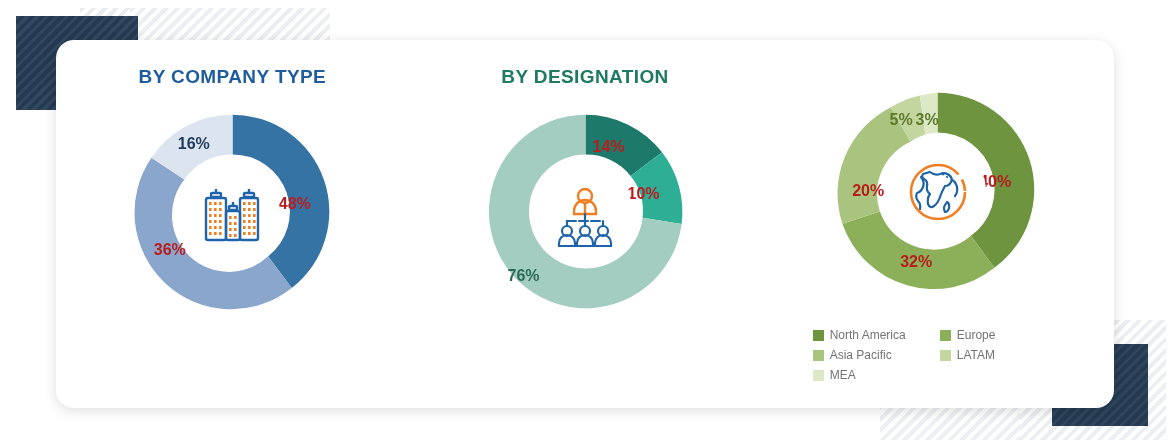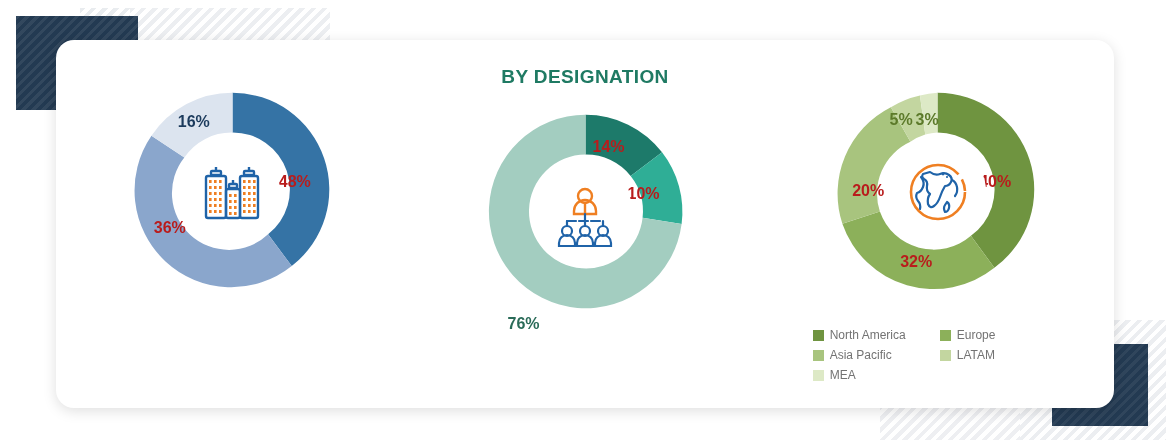--- a/index.html
+++ b/index.html
@@ -100,20 +100,21 @@
 <div class="deco hatch-tl"></div>
 <div class="deco hatch-tl2"></div>
 <div class="deco corner-tl"></div>
 <div class="deco hatch-br"></div>
 <div class="deco hatch-br2"></div>
 <div class="deco corner-br"></div>
 
 <div class="card">
 
   <div class="panel">
+    <div class="panel-title t-blue">BY COMPANY TYPE</div>
 
     <div class="donut-wrap">
       <svg width="215" height="215" viewBox="0 0 200 200">
 
         <path d="M100 10 A90 90 0 0 1 155.1 171.2 L133.1 141.7 A53 53 0 0 0 100 47 Z" fill="#3573a5"></path>
 
         <path d="M155.1 171.2 A90 90 0 0 1 24.6 50.1 L55.2 70.2 A53 53 0 0 0 133.1 141.7 Z" fill="#8aa6cc"></path>
 
         <path d="M24.6 50.1 A90 90 0 0 1 100 10 L100 47 A53 53 0 0 0 55.2 70.2 Z" fill="#dce4ef"></path>
       </svg>
@@ -197,21 +198,21 @@
 
         <path d="M100 10 A90 90 0 0 1 171.2 44.9 L142 66.9 A53 53 0 0 0 100 47 Z" fill="#1d7a6a"></path>
 
         <path d="M171.2 44.9 A90 90 0 0 1 189.4 111.6 L153.1 105.8 A53 53 0 0 0 142 66.9 Z" fill="#2fae96"></path>
 
         <path d="M189.4 111.6 A90 90 0 1 1 100 10 L100 47 A53 53 0 1 0 153.1 105.8 Z" fill="#a3cdc0"></path>
       </svg>
 
       <div class="slice-label lbl-white" style="left:131px;top:43px;">14%</div>
       <div class="slice-label lbl-white" style="left:166px;top:90px;">10%</div>
-      <div class="slice-label" style="left:46px;top:172px;color:#2a6b58;margin-top:48px;">76%</div>
+      <div class="slice-label" style="left:46px;top:172px;color:#2a6b58;">76%</div>
 
       
       <svg class="hole" width="96" height="96" viewBox="0 0 96 96">
         <circle cx="48" cy="48" r="48" fill="#fff"></circle>
         <g fill="none" stroke="#ef7f22" stroke-width="2.4" stroke-linecap="round">
           <circle cx="48" cy="30" r="7"></circle>
           <path d="M37 48 v-3 a11 11 0 0 1 22 0 v3 z"></path>
           <line x1="48" y1="37" x2="48" y2="48"></line>
         </g>
         <g fill="none" stroke="#1f63a8" stroke-width="2.2" stroke-linecap="round">

